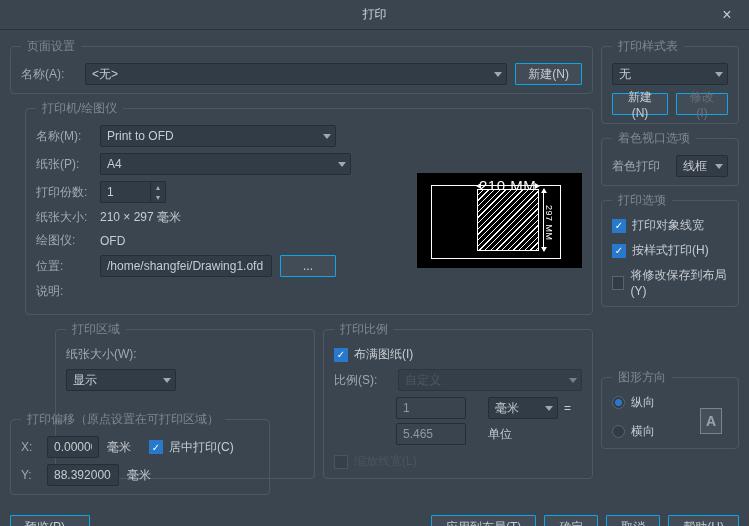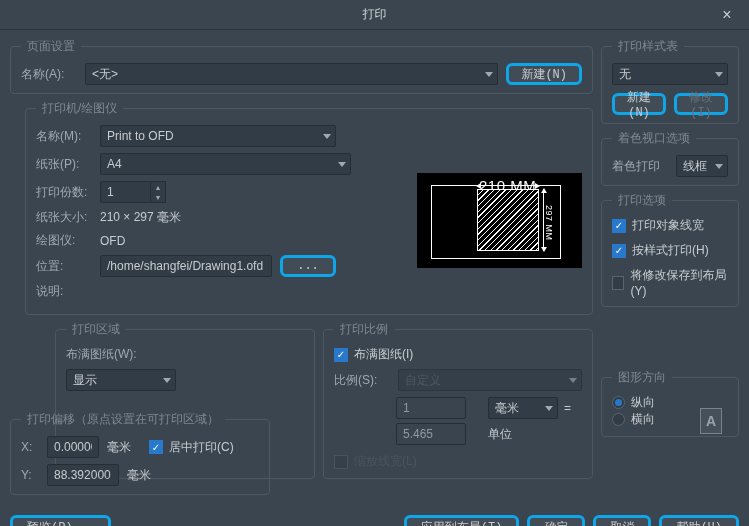--- a/index.html
+++ b/index.html
@@ -12,21 +12,21 @@
 legend { padding: 0 6px; color: #7e8892; font-size: 12px; }
 .main-grid { display: flex; gap: 8px; }
 .left-col { flex: 1; display: flex; flex-direction: column; }
 .right-col { width: 212px; display: flex; flex-direction: column; }
 .row { display: flex; align-items: center; margin-bottom: 6px; gap: 8px; }
 .row:last-child { margin-bottom: 0; }
 .lbl { color: #a0a8b0; min-width: 56px; }
 .input, .select, .combo { background: #323c46; border: 1px solid #252d35; color: #c8ccd0; height: 22px; padding: 0 6px; border-radius: 2px; }
 .select, .combo { position: relative; display: flex; align-items: center; justify-content: space-between; padding-right: 4px; }
 .combo .caret, .select .caret { width: 0; height: 0; border-left: 4px solid transparent; border-right: 4px solid transparent; border-top: 5px solid #a0a8b0; margin-left: 6px; }
-.btn { background: #424c56; border: 3px solid #0ea5e9; color: #c8ccd0; height: 22px; padding: 0 12px; border-radius: 6px; cursor: pointer; display: inline-flex; align-items: center; justify-content: center; font-family: Liberation Mono, monospace; }
+.btn { background: #424c56; border: 1px solid #0ea5e9; color: #c8ccd0; height: 22px; padding: 0 12px; border-radius: 1px; cursor: pointer; display: inline-flex; align-items: center; justify-content: center; }
 .btn-disabled { color: #6a7078; cursor: default; text-align: center; }
 .spinner { display: flex; }
 .spinner .input { width: 50px; border-right: none; }
 .spinner .arrows { display: flex; flex-direction: column; background: #323c46; border: 1px solid #252d35; }
 .spinner .arrows span { width: 14px; height: 10px; display: flex; align-items: center; justify-content: center; font-size: 7px; color: #a0a8b0; cursor: pointer; line-height: 1; }
 .checkbox { display: flex; align-items: center; gap: 6px; cursor: pointer; }
 .cb { width: 14px; height: 14px; border: 1px solid #5a646e; background: #323c46; display: inline-flex; align-items: center; justify-content: center; font-size: 10px; color: #fff; }
 .cb.checked { background: #2878cc; border-color: #2878cc; }
 .radio { display: flex; align-items: center; gap: 6px; cursor: pointer; }
 .rd { width: 13px; height: 13px; border: 1px solid #5a646e; background: #323c46; border-radius: 50%; display: inline-flex; align-items: center; justify-content: center; }
@@ -131,21 +131,21 @@
           <div class="hatched"></div>
           <div class="dim-line-v"></div>
           <div class="dim-v-text">297 MM</div>
         </div>
       </fieldset>
 
       <div class="mid-row">
         <fieldset style="flex:0 0 260px">
           <legend>打印区域</legend>
           <div class="row">
-              <span class="lbl" style="min-width:80px">布满图纸(W):</span>
+              <span class="lbl" style="min-width:80px">纸张大小(W):</span>
             </div>
           <div class="row">
             <div class="combo small-select">
                 <span>显示</span>
                 <span class="caret"></span>
               </div>
           </div>
         </fieldset>
 
         <fieldset>
@@ -238,21 +238,21 @@
             <span>按样式打印(H)</span>
         </div>
         <div class="checkbox">
           <span class="cb"></span>
             <span>将修改保存到布局(Y)</span>
         </div>
       </fieldset>
 
       <fieldset style="position:relative; margin-top:56px">
         <legend>图形方向</legend>
-        <div class="radio" style="margin-bottom:0">
+        <div class="radio" style="margin-bottom:12px">
           <span class="rd checked"></span>
             <span>纵向</span>
         </div>
         <div class="radio">
           <span class="rd"></span>
             <span>横向</span>
         </div>
         <div class="orient-icon">A</div>
       </fieldset>
     </div>

